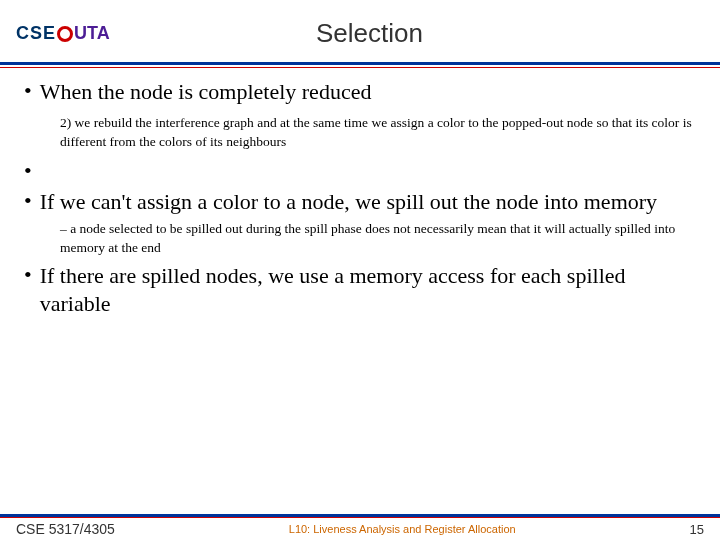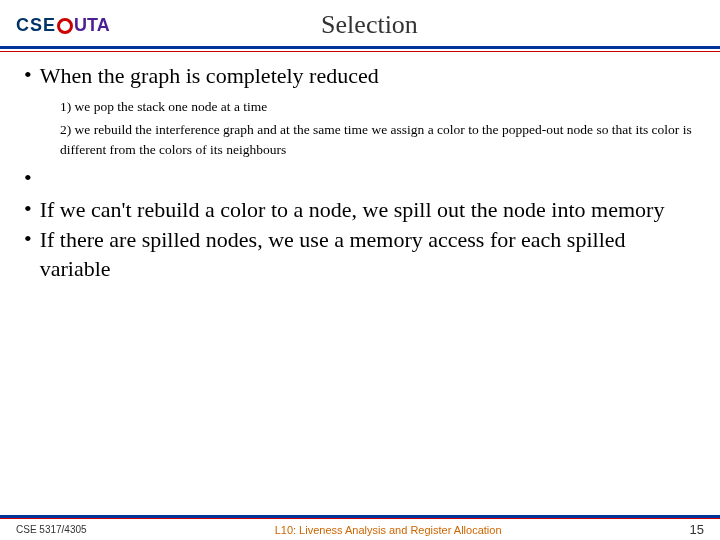--- a/index.html
+++ b/index.html
@@ -11,21 +11,21 @@
       overflow: hidden;
       position: relative;
     }
 
     
     .header {
       display: flex;
       align-items: center;
       padding: 8px 16px 4px 16px;
       position: relative;
-      height: 46px;
+      height: 62px;
     }
 
     .logo-area {
       display: flex;
       align-items: center;
       gap: 0px;
     }
 
     .logo-cse {
       font-family: Arial, sans-serif;
@@ -54,21 +54,21 @@
     }
 
     .page-title-area {
       position: absolute;
       left: 50%;
       transform: translateX(-50%);
       text-align: center;
     }
 
     .page-title {
-      font-family: Liberation Serif, serif;
+      font-family: Liberation Sans, sans-serif;
       font-size: 26px;
       font-weight: normal;
       color: #333333;
       margin-left: 19px;
     }
 
     
     .divider-thick {
       height: 3px;
       background: #003399;
@@ -157,21 +157,21 @@
     .footer-content {
       display: flex;
       justify-content: space-between;
       align-items: center;
       padding: 3px 16px;
       background: #ffffff;
     }
 
     .footer-left {
       font-family: Arial, sans-serif;
-      font-size: 10px;
+      font-size: 14px;
       color: #333333;
     }
 
     .footer-center {
       font-family: Arial, sans-serif;
       font-size: 11px;
       color: #cc6600;
     }
 
     .footer-right {
@@ -194,38 +194,40 @@
   </div>
 </div>
 
 <div class="divider-thick"></div>
 <div class="divider-thin"></div>
 
 <div class="content">
 
   <div class="bullet-main">
     <span class="bullet-dot">•</span>
-    <span class="bullet-text">When the graph is completely reduced</span>
+    <span class="bullet-text">When the node is completely reduced</span>
   </div>
   <div class="sub-items">
-    <div class="sub-item-numbered">
-      <span class="sub-item">1) we pop the stack one node at a time</span>
-    </div>
     <div class="sub-item-numbered">
       <span class="sub-item">2) we rebuild the interference graph and at the same time we assign a color to the popped-out node so that its color is different from the colors of its neighbours</span>
     </div>
   </div>
 
   <div class="bullet-main" style="margin-bottom:4px;">
     <span class="bullet-dot">•</span>
   </div>
 
   <div class="bullet-main" style="margin-bottom:2px;">
     <span class="bullet-dot">•</span>
-    <span class="bullet-text">If we can't rebuild a color to a node, we spill out the node into memory</span>
+    <span class="bullet-text">If we can't assign a color to a node, we spill out the node into memory</span>
+  </div>
+  <div class="sub-items">
+    <div class="sub-item-dash">
+      <span class="dash-text">– a node selected to be spilled out during the spill phase does not necessarily mean that it will actually spilled into memory at the end</span>
+    </div>
   </div>
 
   <div class="bullet-main" style="margin-bottom:2px;margin-top:2px;">
     <span class="bullet-dot">•</span>
     <span class="bullet-text">If there are spilled nodes, we use a memory access for each spilled variable</span>
   </div>
 
 </div>
 
 <div class="footer">

